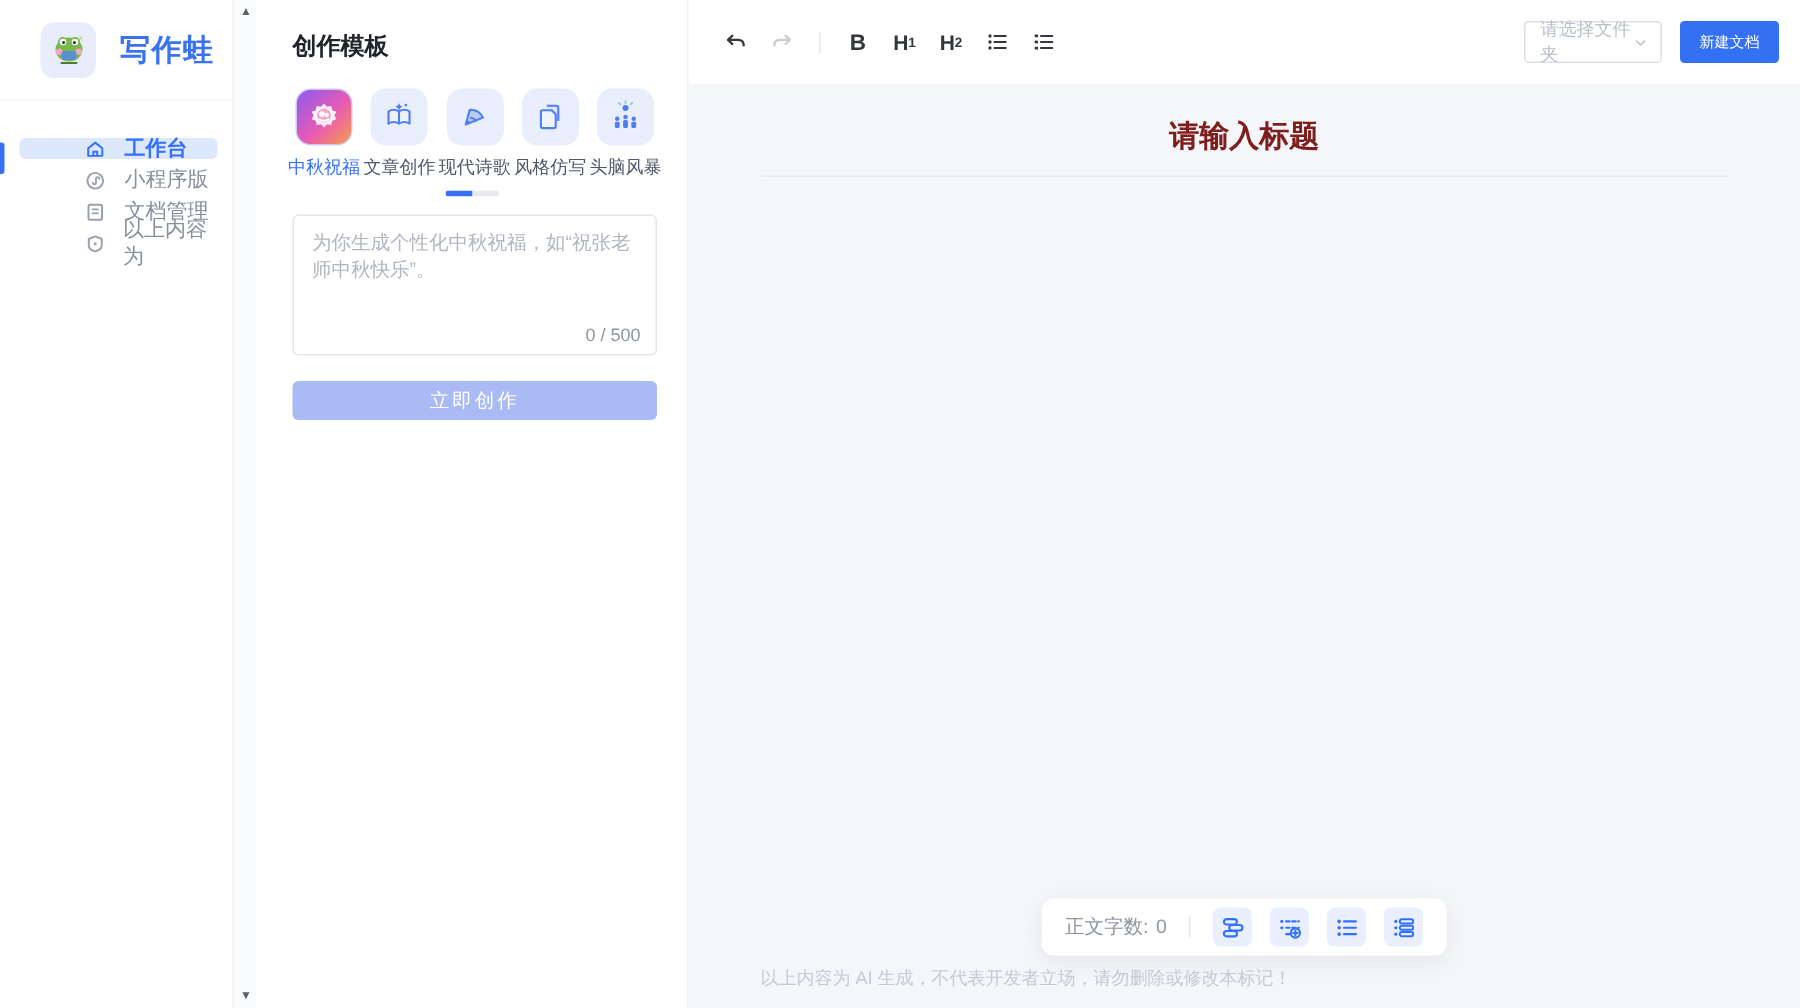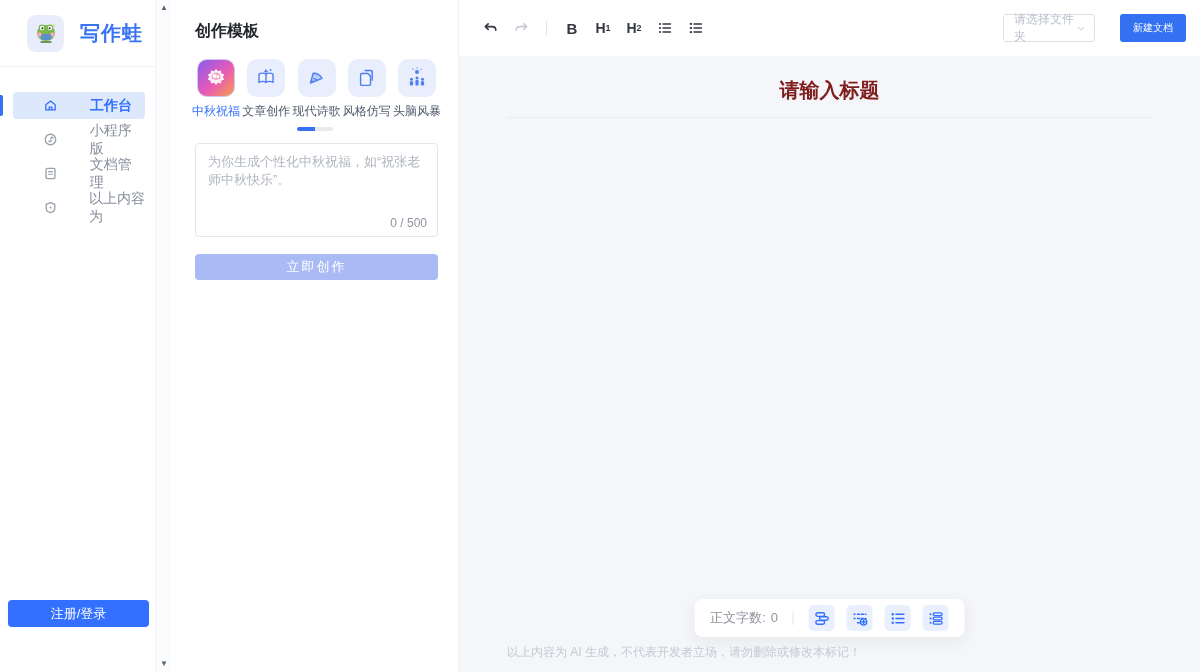--- a/index.html
+++ b/index.html
@@ -7,21 +7,21 @@
   body { font-family:"Liberation Sans","DejaVu Sans",sans-serif; background:#fff; color:#21252b; }
   .app { display:flex; width:1200px; height:672px; }
 
   
   .sidebar { width:155px; height:100%; background:#fff; position:relative; flex:none; }
   .logo-row { display:flex; align-items:center; padding:15px 0 0 27px; }
   .logo-box { width:37px; height:37px; border-radius:9px; background:#e9ecfa; display:flex; align-items:center; justify-content:center; }
   .logo-text { margin-left:16px; font-size:20px; font-weight:bold; color:#3973f4; letter-spacing:1px; }
   .logo-divider { margin-top:14px; border-bottom:1px solid #f1f2f4; }
   .nav { margin-top:25px; }
-  .nav-item { position:relative; display:flex; align-items:center; height:27px; margin:0 10px 7px 13px; padding-left:30px; border-radius:4px; color:#878e9c; font-size:14px; cursor:pointer;gap:20px; }
+  .nav-item { position:relative; display:flex; align-items:center; height:14px; margin:0 10px 7px 13px; padding-left:43px; border-radius:4px; color:#878e9c; font-size:14px; cursor:pointer; }
   .nav-item .nicon { display:flex; width:16px; margin-right:11px; color:#9aa1ae; }
   .nav-item.active { background:#dde8fd; color:#3370ff; font-weight:bold; }
   .nav-item.active .nicon { color:#3370ff; }
   .active-bar { position:absolute; left:0; top:95px; width:3px; height:21px; background:#3671f5; border-radius:0 2px 2px 0; }
   .login-btn { position:absolute; left:8px; bottom:45px; width:141px; height:27px; background:#3370ff; border:none; border-radius:4px; color:#fff; font-size:13px; font-family:inherit; cursor:pointer; }
 
   
   .scrollcol { width:16px; flex:none; background:#fbfcfd; border-left:1px solid #f2f3f5; position:relative; }
   .scrollcol .arr { position:absolute; left:0; width:16px; text-align:center; font-size:8px; color:#5a626e; line-height:10px; cursor:pointer; }
   .scrollcol .arr.up { top:3px; } .scrollcol .arr.down { bottom:3px; }
@@ -47,21 +47,21 @@
   
   .main { flex:1; display:flex; flex-direction:column; background:#f5f6f9; min-width:0; }
   .toolbar { height:56px; flex:none; background:#fff; display:flex; align-items:center; justify-content:space-between; padding:0 14px 0 20px; }
   .tb-left { display:flex; align-items:center; gap:9px; }
   .tb-btn { width:22px; height:22px; display:flex; align-items:center; justify-content:center; border-radius:3px; cursor:pointer; color:#33373d; }
   .tb-btn.disabled { color:#c8ccd3; cursor:default; }
   .tb-sep { width:1px; height:15px; background:#e5e6eb; margin:0 5px; }
   .tb-bold { font-size:15px; font-weight:bold; }
   .tb-h { font-size:14px; font-weight:bold; }
   .tb-h sub { font-size:9px; }
-  .tb-right { display:flex; align-items:center; gap:25px;justify-content:flex-end; }
+  .tb-right { display:flex; align-items:center; gap:12px;justify-content:flex-end; }
   .folder-select { width:92px; height:28px; border:1px solid #dcdfe6; border-radius:3px; background:#fff; display:flex; align-items:center; justify-content:space-between; padding:0 8px 0 10px; cursor:pointer; }
   .folder-select .val { font-size:12px; color:#b9bfc9; }
   .newdoc-btn { height:28px; padding:0 13px; background:#3371f2; border:none; border-radius:3px; color:#fff; font-size:10px; font-family:inherit; cursor:pointer; }
 
   .canvas { flex:1; position:relative; }
   .title-ph { padding-top:21px; text-align:center; font-size:20px; font-weight:bold; color:#7f1d1d; cursor:text; }
   .title-divider { margin:13px 48px 0; border-top:1px solid #e9ebef; }
 
   .count-pill { position:absolute; bottom:35px; left:50%; transform:translateX(-50%); height:38px; background:#fff; border-radius:8px; box-shadow:0 4px 16px rgba(31,35,41,.07); display:flex; align-items:center; padding:0 16px; }
   .wc { font-size:13px; color:#8f959e; white-space:nowrap; }
@@ -134,21 +134,20 @@
         <span class="nicon">
           <svg width="15" height="15" viewBox="0 0 16 16">
               <path d="M3.4 4.6 L8 2.8 L12.6 4.6 V9 c0 2.4-2 3.7-4.6 4.4 C5.4 12.7 3.4 11.4 3.4 9 Z" fill="none" stroke="currentColor" stroke-width="1.4" stroke-linejoin="round"></path>
               <circle cx="8" cy="8" r="1.1" fill="currentColor"></circle>
             </svg>
         </span>
         <span>以上内容为</span>
       </div>
     </nav>
 
-    <button class="login-btn">注册/登录</button>
   </aside>
 
   <div class="scrollcol">
     <div class="arr up">▲</div>
     <div class="arr down">▼</div>
   </div>
 
   <section class="panel">
     <h2 class="panel-title">创作模板</h2>
 

